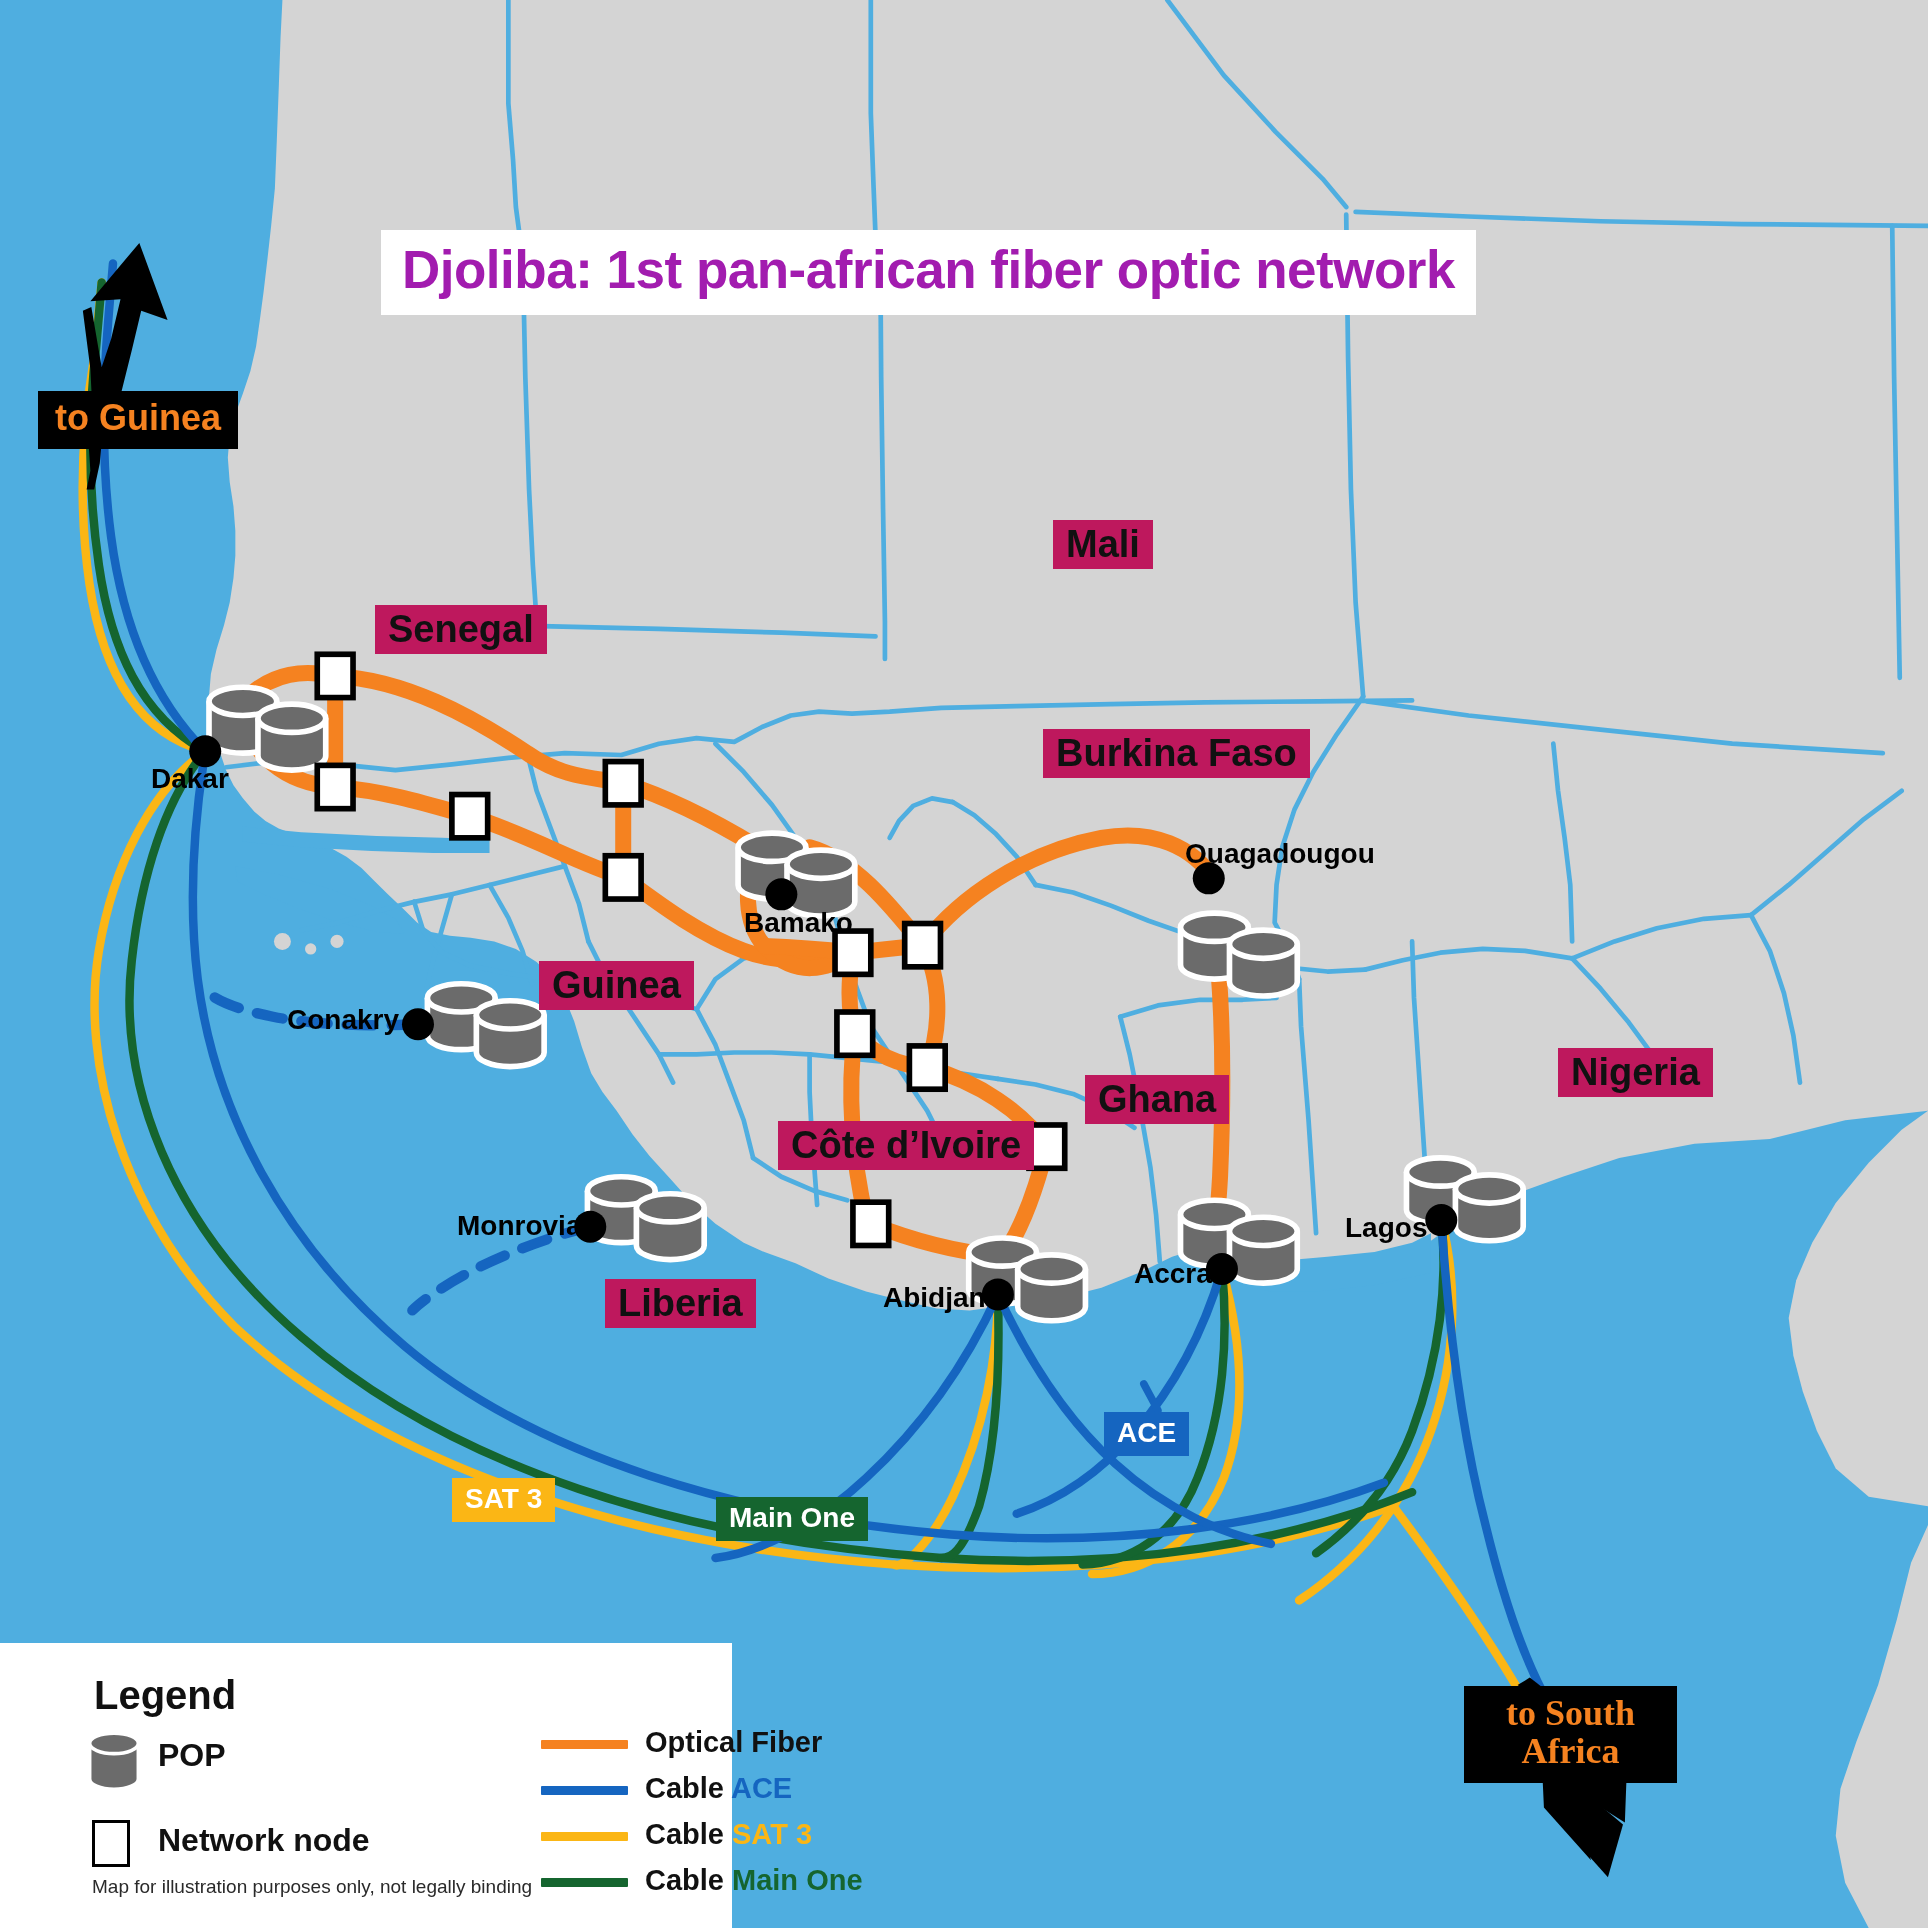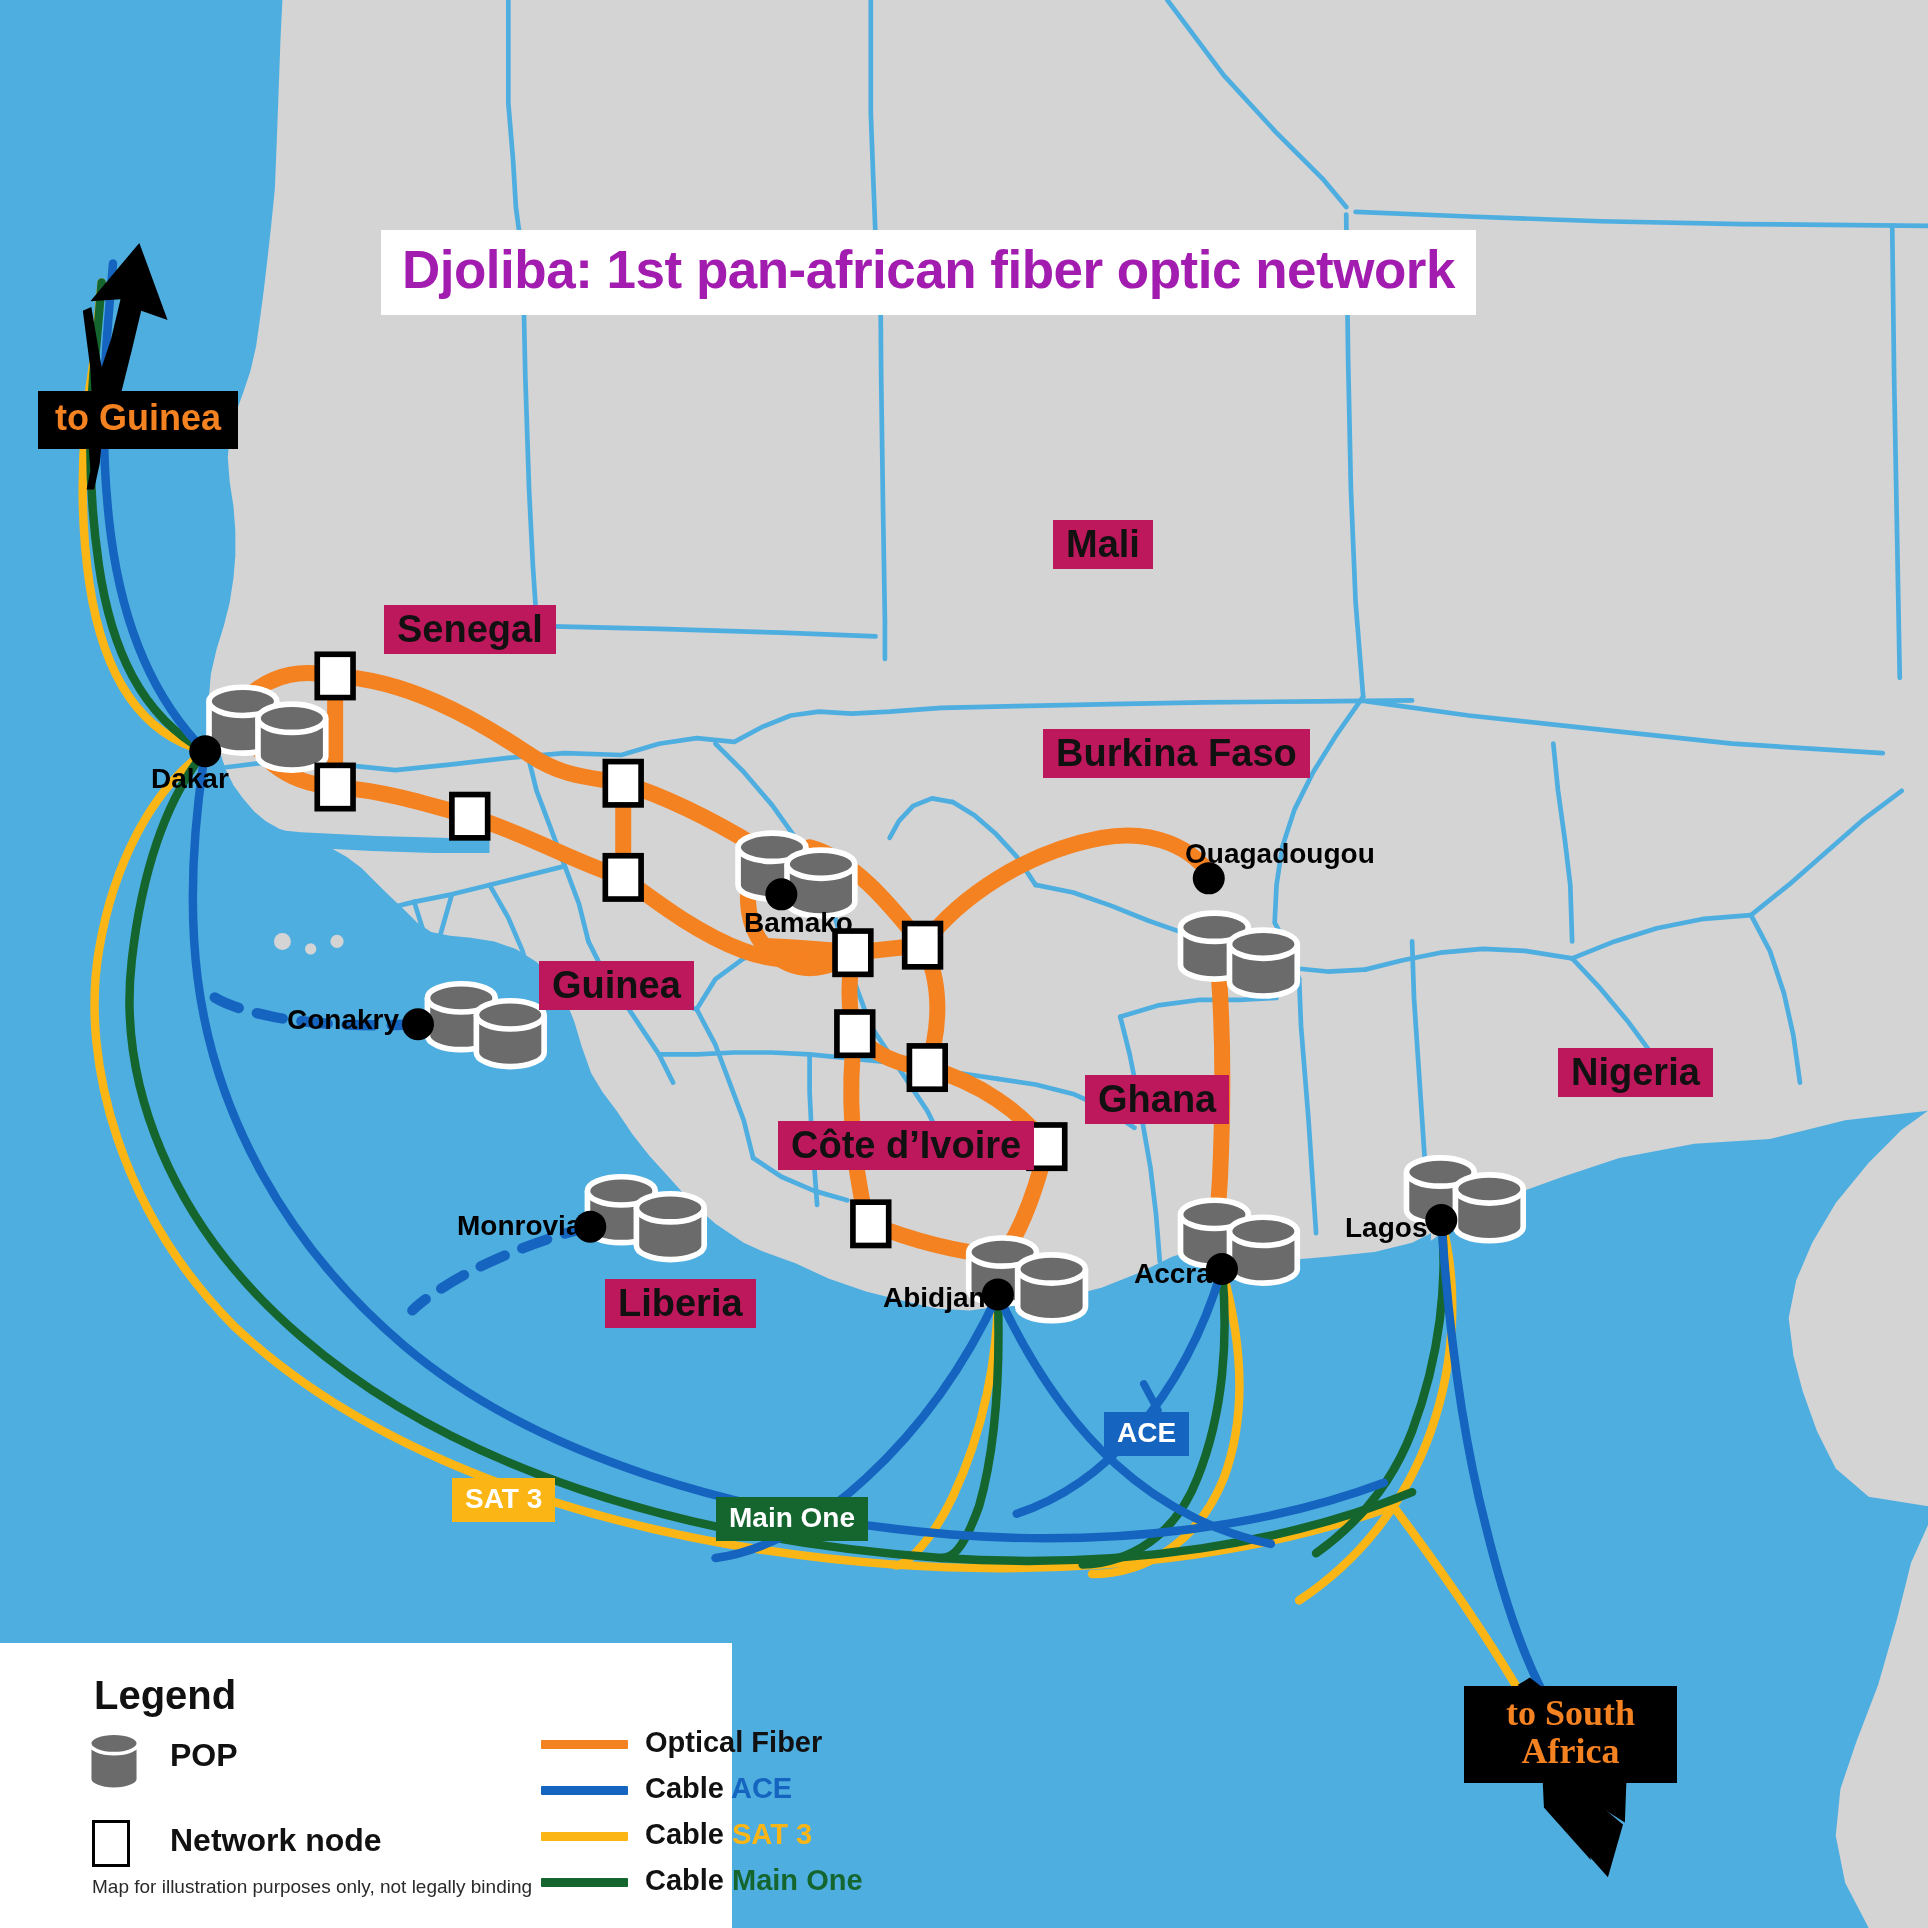--- a/index.html
+++ b/index.html
@@ -26,21 +26,21 @@
   #toSouthAfrica{left:1464px;top:1686px;text-align:center;white-space:normal;width:179px;font-family:Liberation Serif, serif;}
 
   .cablechip{position:absolute;color:#ffffff;font-weight:bold;font-size:28px;
              padding:4.7px 13px 7.5px 13px;font-family:"Liberation Sans",sans-serif;white-space:nowrap;}
   #chipSAT3{left:452px;top:1478px;background:#FBB615;}
   #chipMainOne{left:716px;top:1497px;background:#15652F;}
   #chipACE{left:1104px;top:1412px;background:#1565C0;}
 
   #legend{position:absolute;left:0;top:1643px;width:732px;height:285px;background:#ffffff;}
   #legendTitle{position:absolute;left:94px;top:30px;font-size:40px;font-weight:bold;color:#111;}
-  .legRowL{position:absolute;font-size:32px;font-weight:bold;color:#111;margin-left:12px;}
+  .legRowL{position:absolute;font-size:32px;font-weight:bold;color:#111;}
   #popLabel{left:158px;top:94px;}
   #nodeLabel{left:158px;top:179px;}
   .legLineRow{position:absolute;left:541px;font-size:29px;font-weight:bold;color:#111;white-space:nowrap;}
   .swatch{display:inline-block;width:87px;height:8.5px;vertical-align:middle;margin-right:17px;border-radius:0.9px;}
   #footnote{position:absolute;left:92px;top:233px;font-size:19px;color:#2a2a2a;font-weight:normal;}
   .legPopIcon{position:absolute;left:83px;top:87px;}
   .legNodeIcon{position:absolute;left:92px;top:177px;width:32px;height:41px;background:#fff;border:3.8px solid #000;}
 </style>
 </head>
 <body>
@@ -334,21 +334,21 @@
     <span>to South</span><br>
     <span>Africa</span>
   </div>
 
   <div id="chipSAT3" class="cablechip">SAT 3</div>
   <div id="chipMainOne" class="cablechip">Main One</div>
   <div id="chipACE" class="cablechip">ACE</div>
 
   <div id="countryLabels">
       <div class="lbl country" style="left: 1053px; top: 520px;">Mali</div>
-      <div class="lbl country" style="left: 375px; top: 605px; margin-left: 9px;">Senegal</div>
+      <div class="lbl country" style="left: 375px; top: 605px;">Senegal</div>
       <div class="lbl country" style="left: 1043px; top: 729px;">Burkina Faso</div>
       <div class="lbl country" style="left: 539px; top: 961px;">Guinea</div>
       <div class="lbl country" style="left: 1558px; top: 1048px;">Nigeria</div>
       <div class="lbl country" style="left: 1085px; top: 1075px;">Ghana</div>
       <div class="lbl country" style="left: 778px; top: 1121px;">Côte d’Ivoire</div>
       <div class="lbl country" style="left: 605px; top: 1279px;">Liberia</div>
     </div>
   <div id="cityLabels">
       <div class="city" style="left: 151px; top: 763px;">Dakar</div>
       <div class="city" style="left: 744px; top: 907px;">Bamako</div>

